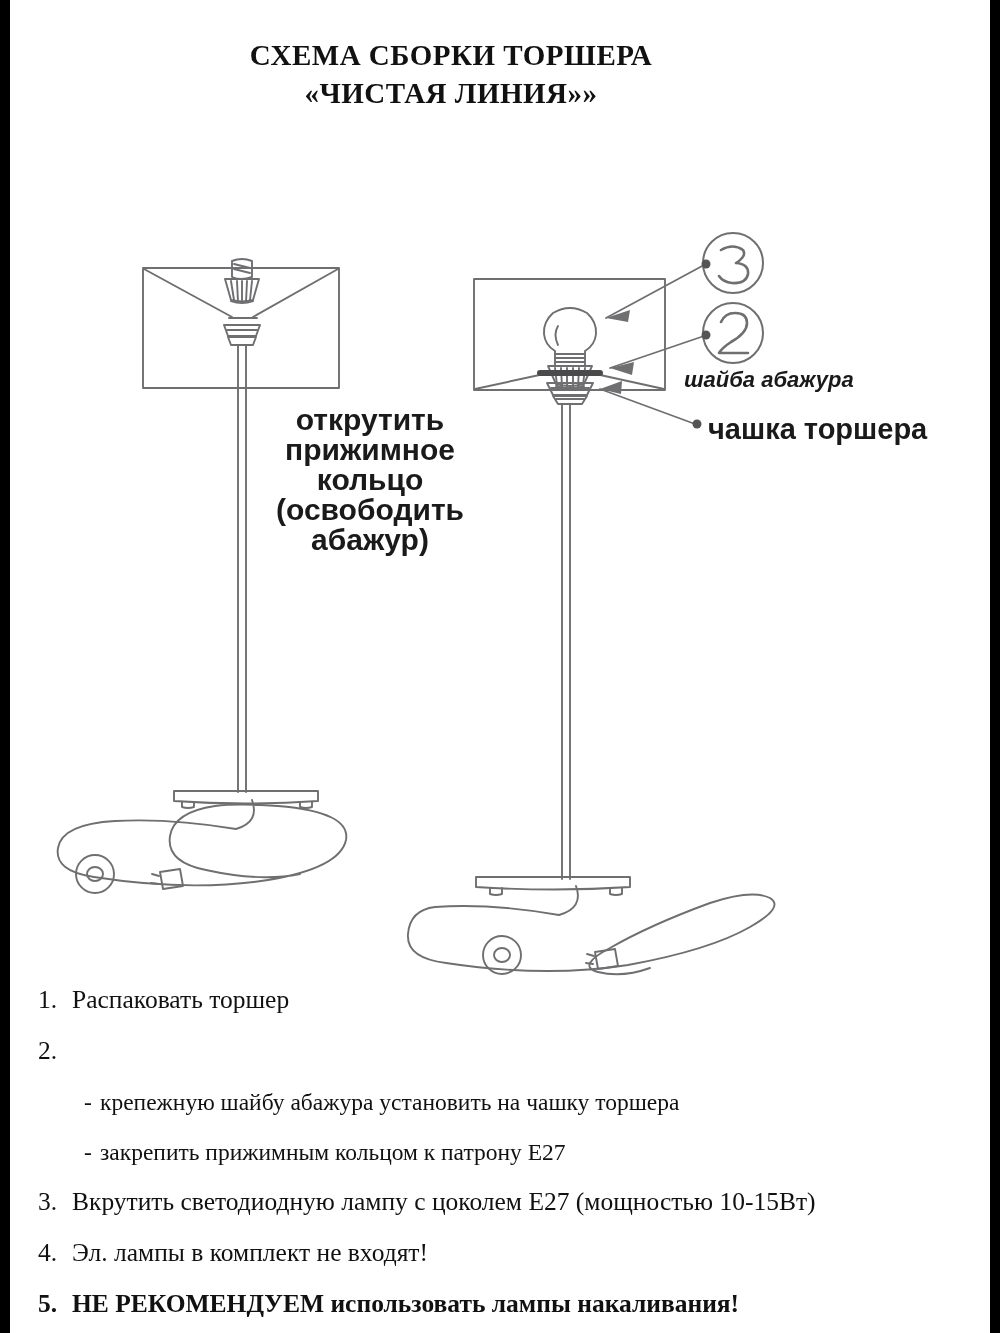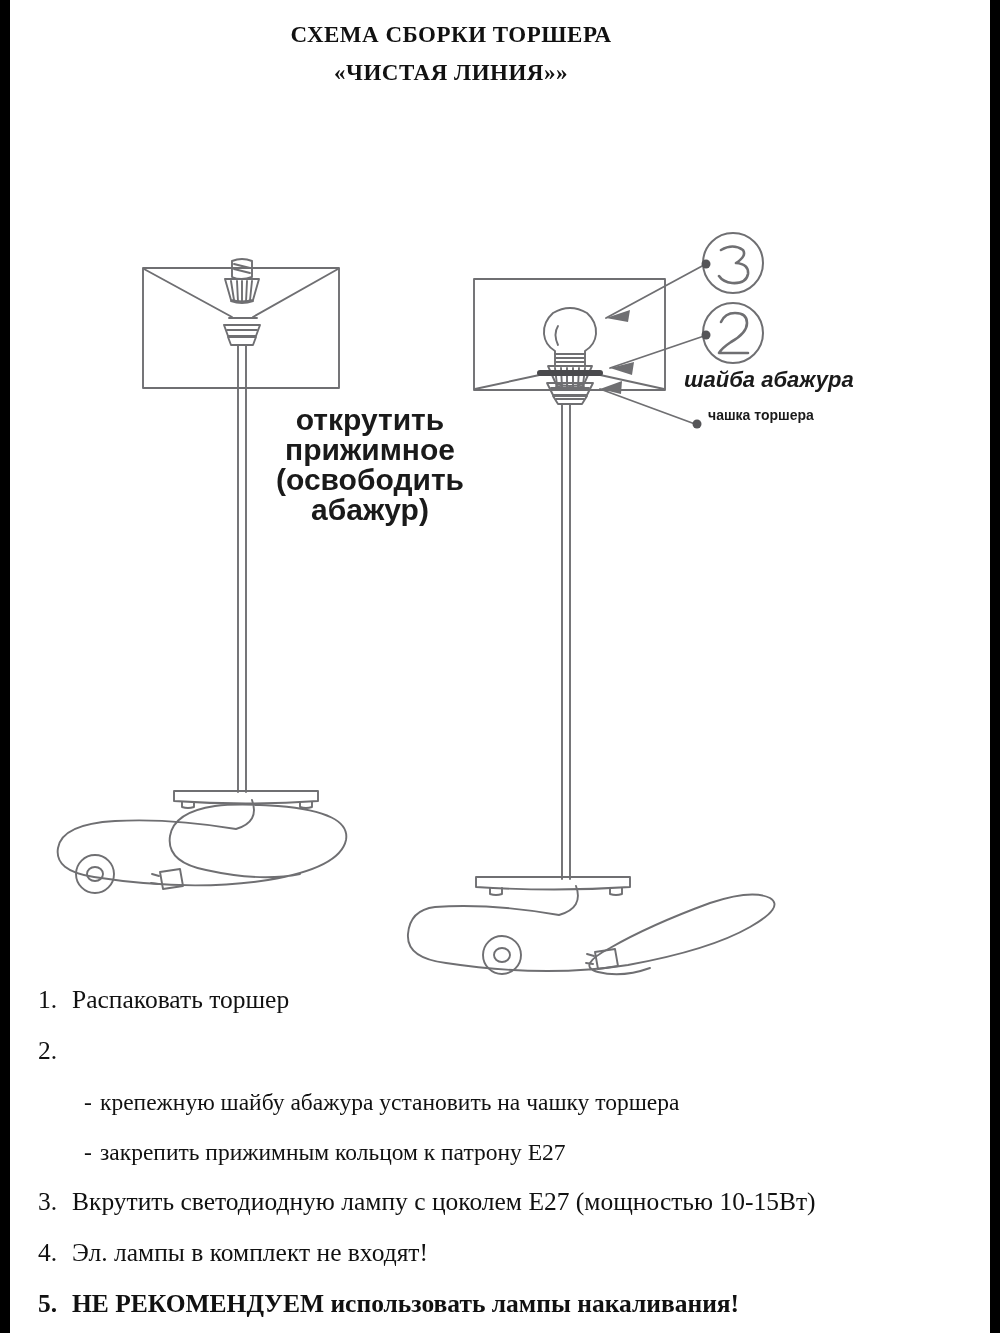--- a/index.html
+++ b/index.html
@@ -21,26 +21,26 @@
     width: 980px;
     height: 1333px;
     background: #ffffff;
     overflow: hidden;
   }
 
   
   #title-block {
     position: absolute;
     left: 0;
-    top: 16px;
+    top: 36px;
     width: 882px;
     text-align: center;
     font-family: "Liberation Serif", serif;
     font-weight: bold;
-    font-size: 23px;
+    font-size: 29px;
     line-height: 38px;
     letter-spacing: 0.5px;
     color: #111111;
   }
   #title-block .t-line { display: block; white-space: nowrap; }
 
   
   .anno {
     position: absolute;
     font-family: "Liberation Sans", sans-serif;
@@ -66,22 +66,22 @@
   #anno-washer {
     left: 674px;
     top: 367px;
     font-size: 22px;
     line-height: 26px;
     white-space: nowrap;
     font-style: italic;
   }
   #anno-cup {
     left: 698px;
-    top: 402px;
-    font-size: 14px;
+    top: 416px;
+    font-size: 29px;
     line-height: 26px;
     white-space: nowrap;
     text-align: center;
   }
   .anno span { display: block; }
 
   
   #drawing {
     position: absolute;
     left: 0;
@@ -290,20 +290,21 @@
       <g stroke-width="2.6">
         <path d="M711 322 Q715 313 725 313 Q737 313 737 323 Q737 333 721 342 Q712 348 709 353 L738 353"></path>
       </g>
     </g>
   </svg>
 
 
   <div class="anno" id="anno-unscrew">
     <span>открутить</span>
     <span>прижимное</span>
+    <span>кольцо</span>
     <span>(освободить</span>
     <span>абажур)</span>
   </div>
 
   <div class="anno" id="anno-washer">шайба абажура</div>
   <div class="anno" id="anno-cup">чашка торшера</div>
 
   <div id="steps">
       <div class="step">
         <span class="num">1.</span>

